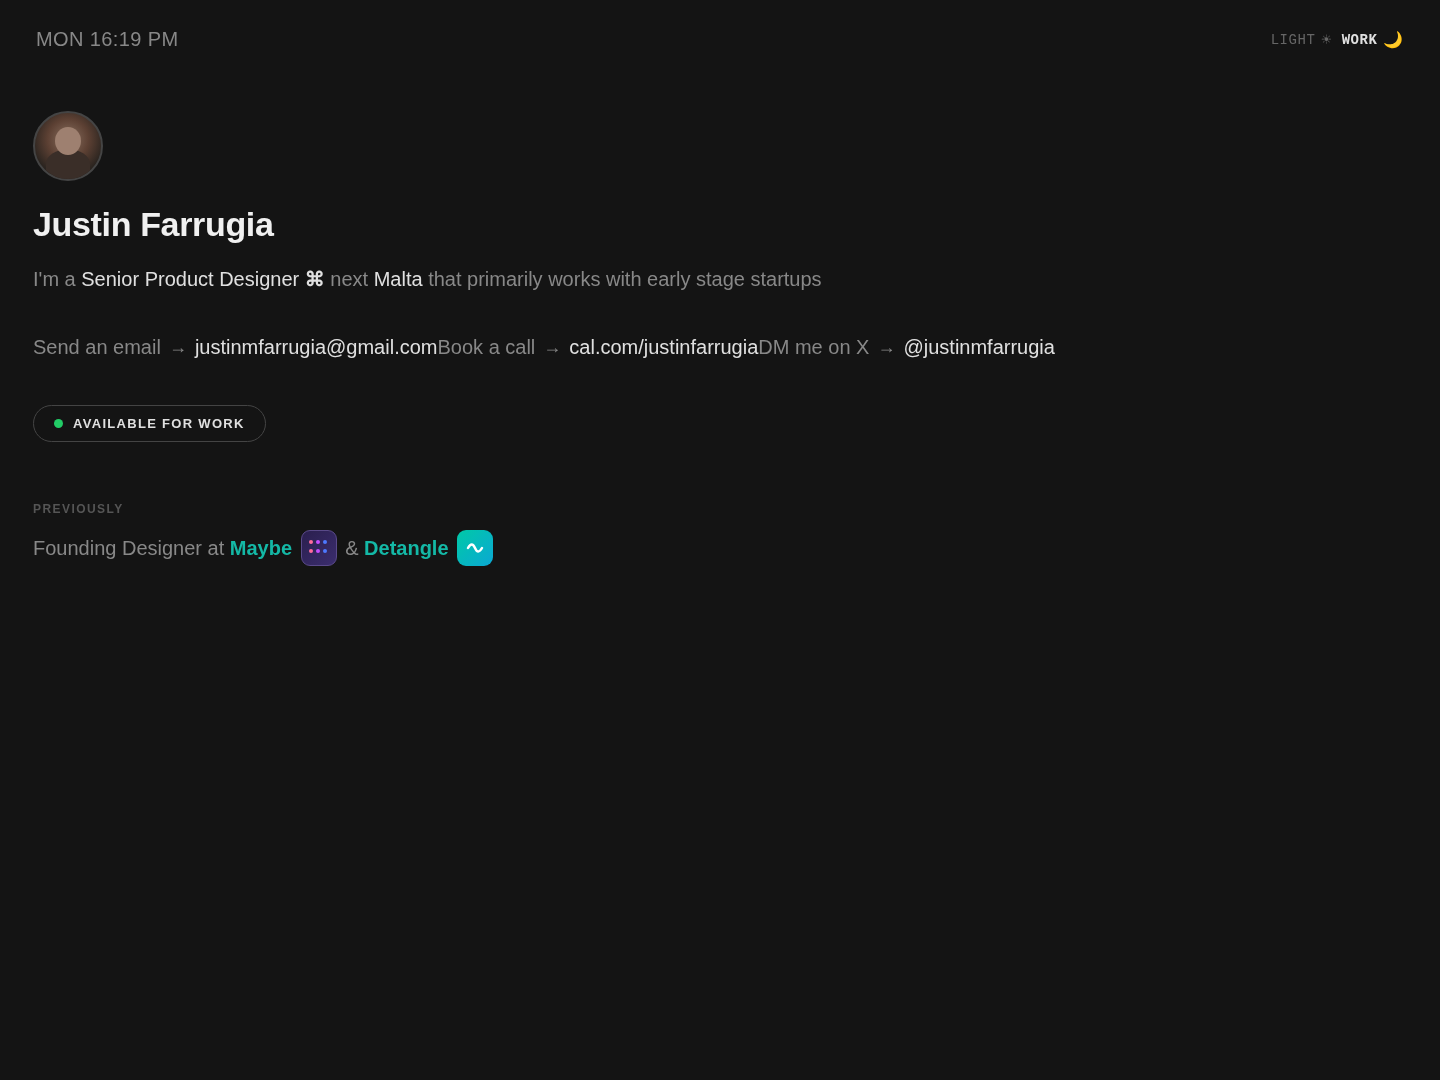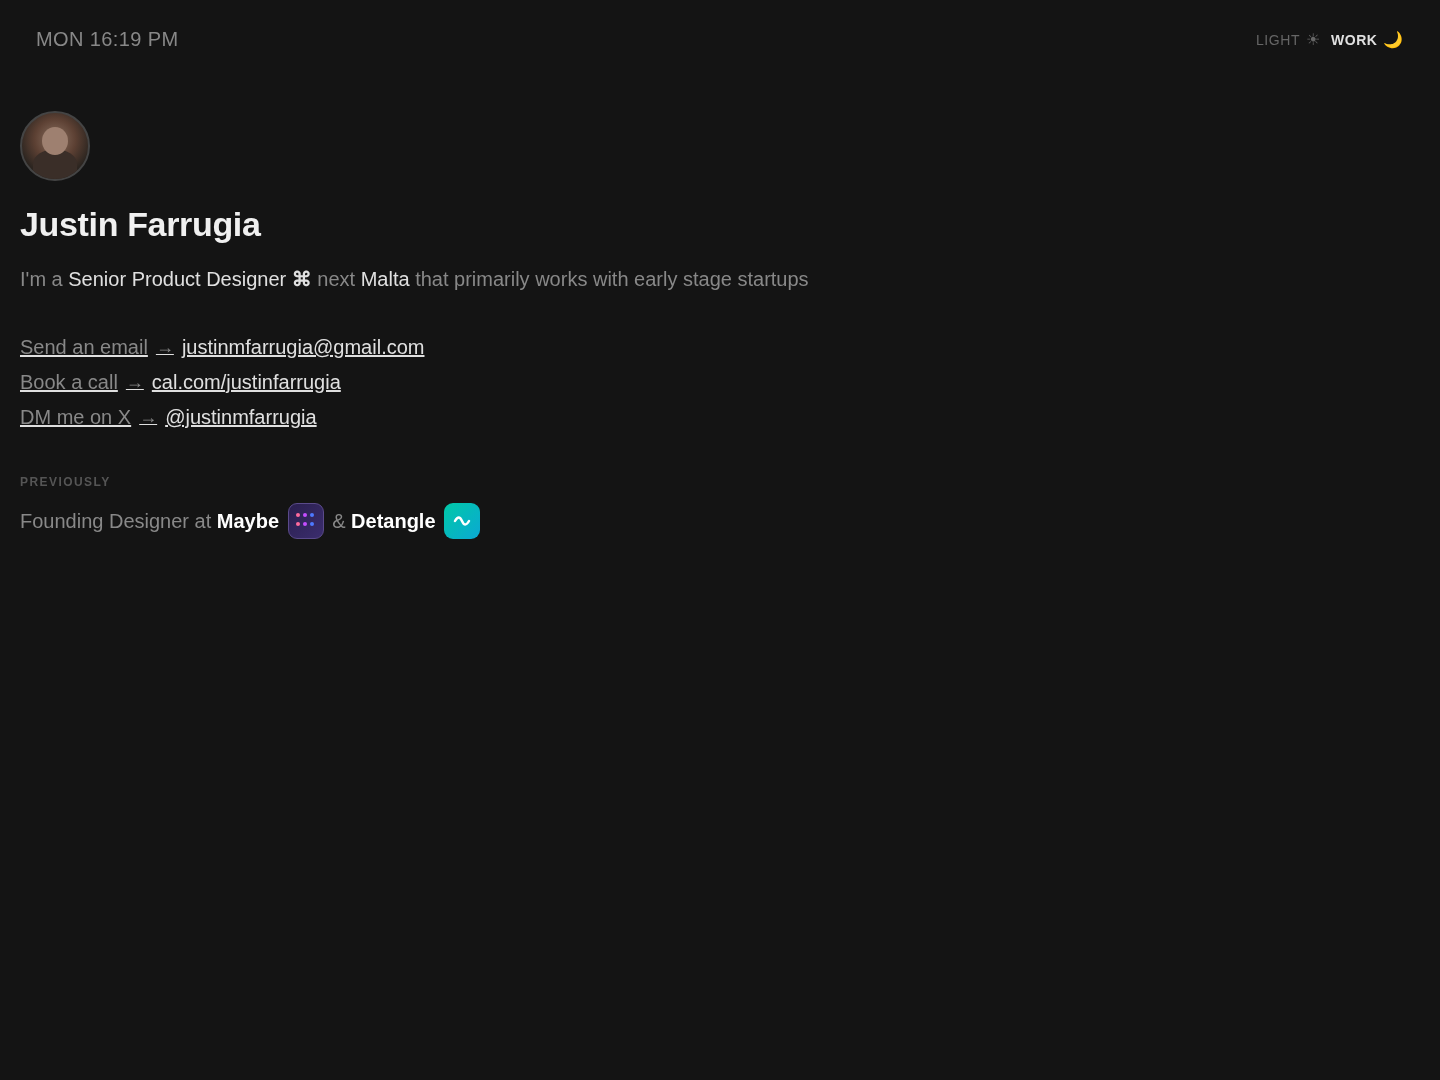--- a/index.html
+++ b/index.html
@@ -34,34 +34,36 @@
     }
 
     .theme-option {
       font-size: 14px;
       color: #666;
       display: flex;
       align-items: center;
       gap: 6px;
       cursor: pointer;
       letter-spacing: 0.04em;
+      font-family: Liberation Mono, monospace;
     }
 
     .theme-option.active {
       color: #e0e0e0;
       font-weight: 600;
     }
 
     .theme-icon {
       font-size: 16px;
     }
 
     
     .main {
       padding: 60px 36px 0 20px;
+      margin-left: 13px;
     }
 
     
     .avatar-wrap {
       margin-bottom: 24px;
     }
 
     .avatar {
       width: 70px;
       height: 70px;
@@ -125,24 +127,23 @@
     }
 
     .bio .cmd-icon {
       color: #e0e0e0;
       font-weight: 600;
     }
 
     
     .contact-list {
       display: flex;
-      flex-direction: column;
+      flex-direction: row;
       gap: 0;
       margin-bottom: 40px;
-      text-decoration: underline;
     }
 
     .contact-item {
       display: flex;
       align-items: center;
       gap: 0;
       font-size: 20px;
       padding: 6px 0;
       text-decoration: none;
       color: inherit;
@@ -206,21 +207,21 @@
     }
 
     .section-text {
       font-size: 20px;
       color: #888;
       line-height: 1.6;
       max-width: 900px;
     }
 
     .section-text .highlight {
-      color: #ffffff;
+      color: #14b8a6;
       font-weight: 600;
     }
 
     
     .app-icon {
       display: inline-flex;
       align-items: center;
       justify-content: center;
       width: 36px;
       height: 36px;
@@ -308,20 +309,26 @@
       <span class="contact-arrow">→</span>
       <span class="contact-value">cal.com/justinfarrugia</span>
     </a>
     <a class="contact-item" href="#">
       <span class="contact-label">DM me on X</span>
       <span class="contact-arrow">→</span>
       <span class="contact-value">@justinmfarrugia</span>
     </a>
   </div>
 
+  <div class="badge-wrap">
+    <button class="badge">
+      <span class="badge-dot"></span>
+      <span>AVAILABLE FOR WORK</span>
+    </button>
+  </div>
 
   <div class="section">
     <div class="section-label">PREVIOUSLY</div>
     <div class="section-text">
       <span>Founding Designer at</span>&nbsp;<span class="highlight">Maybe</span>&nbsp;<span class="app-icon icon-maybe">
           <div class="maybe-dots">
             <div class="maybe-dot maybe-dot-1"></div>
             <div class="maybe-dot maybe-dot-2"></div>
             <div class="maybe-dot maybe-dot-3"></div>
             <div class="maybe-dot maybe-dot-4"></div>

